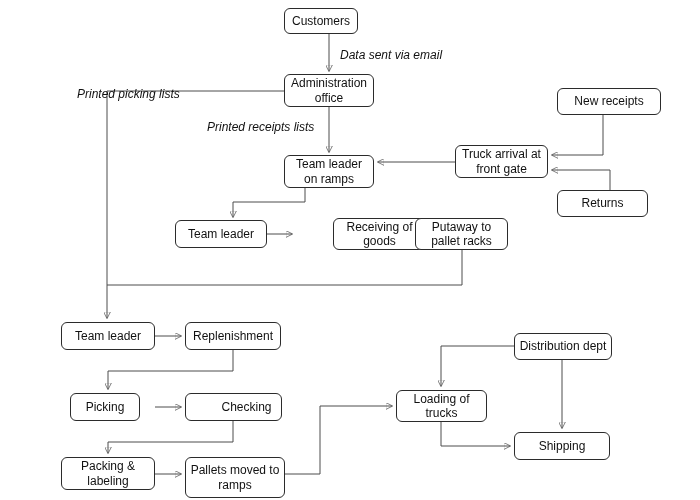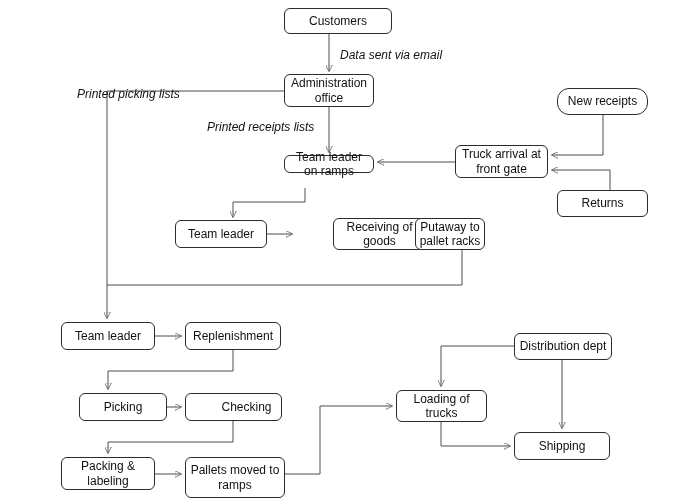--- a/index.html
+++ b/index.html
@@ -41,32 +41,32 @@
     padding: 1px 3px;
   }
   .edge-label {
     position: absolute;
     font-size: 12px;
     color: #111111;
     white-space: nowrap;
     font-style: italic;
   }
   
-  #n-customers        { left:284px; top:8px;   width:108px;  height:26px; }
+  #n-customers        { left:284px; top:8px;   width:74px;  height:26px; }
   #n-admin            { left:284px; top:74px;  width:90px;  height:33px; }
-  #n-new-receipts     { left:557px; top:88px;  width:91px;  height:27px;border-radius:12px; }
-  #n-tl-ramps         { left:284px; top:155px; width:90px;  height:18px; }
+  #n-new-receipts     { left:557px; top:88px;  width:104px;  height:27px; }
+  #n-tl-ramps         { left:284px; top:155px; width:90px;  height:33px; }
   #n-truck-arrival    { left:455px; top:145px; width:93px;  height:33px; }
   #n-returns          { left:557px; top:190px; width:91px;  height:27px; }
   #n-tl-receiving     { left:175px; top:220px; width:92px;  height:28px; }
   #n-receiving        { left:296px; top:218px; width:93px;  height:32px;margin-left:37px; }
-  #n-putaway          { left:415px; top:218px; width:70px;  height:32px; }
+  #n-putaway          { left:415px; top:218px; width:93px;  height:32px; }
   #n-tl-picking       { left:61px;  top:322px; width:94px;  height:28px; }
   #n-replenishment    { left:185px; top:322px; width:96px;  height:28px; }
-  #n-picking          { left:79px;  top:393px; width:88px;  height:28px; }
+  #n-picking          { left:70px;  top:393px; width:70px;  height:28px; }
   #n-checking         { left:185px; top:393px; width:97px;  height:28px;padding-left:29px; }
   #n-dist-dept        { left:514px; top:333px; width:98px;  height:27px; }
   #n-loading          { left:396px; top:390px; width:91px;  height:32px; }
   #n-shipping         { left:514px; top:432px; width:96px;  height:28px; }
   #n-packing          { left:61px;  top:457px; width:94px;  height:33px; }
   #n-pallets          { left:185px; top:457px; width:100px; height:41px; }
   
   #l-data-email       { left:340px; top:48px;  }
   #l-printed-picking  { left:77px;  top:67px;margin-top:20px;  }
   #l-printed-receiving{ left:207px; top:120px; }

